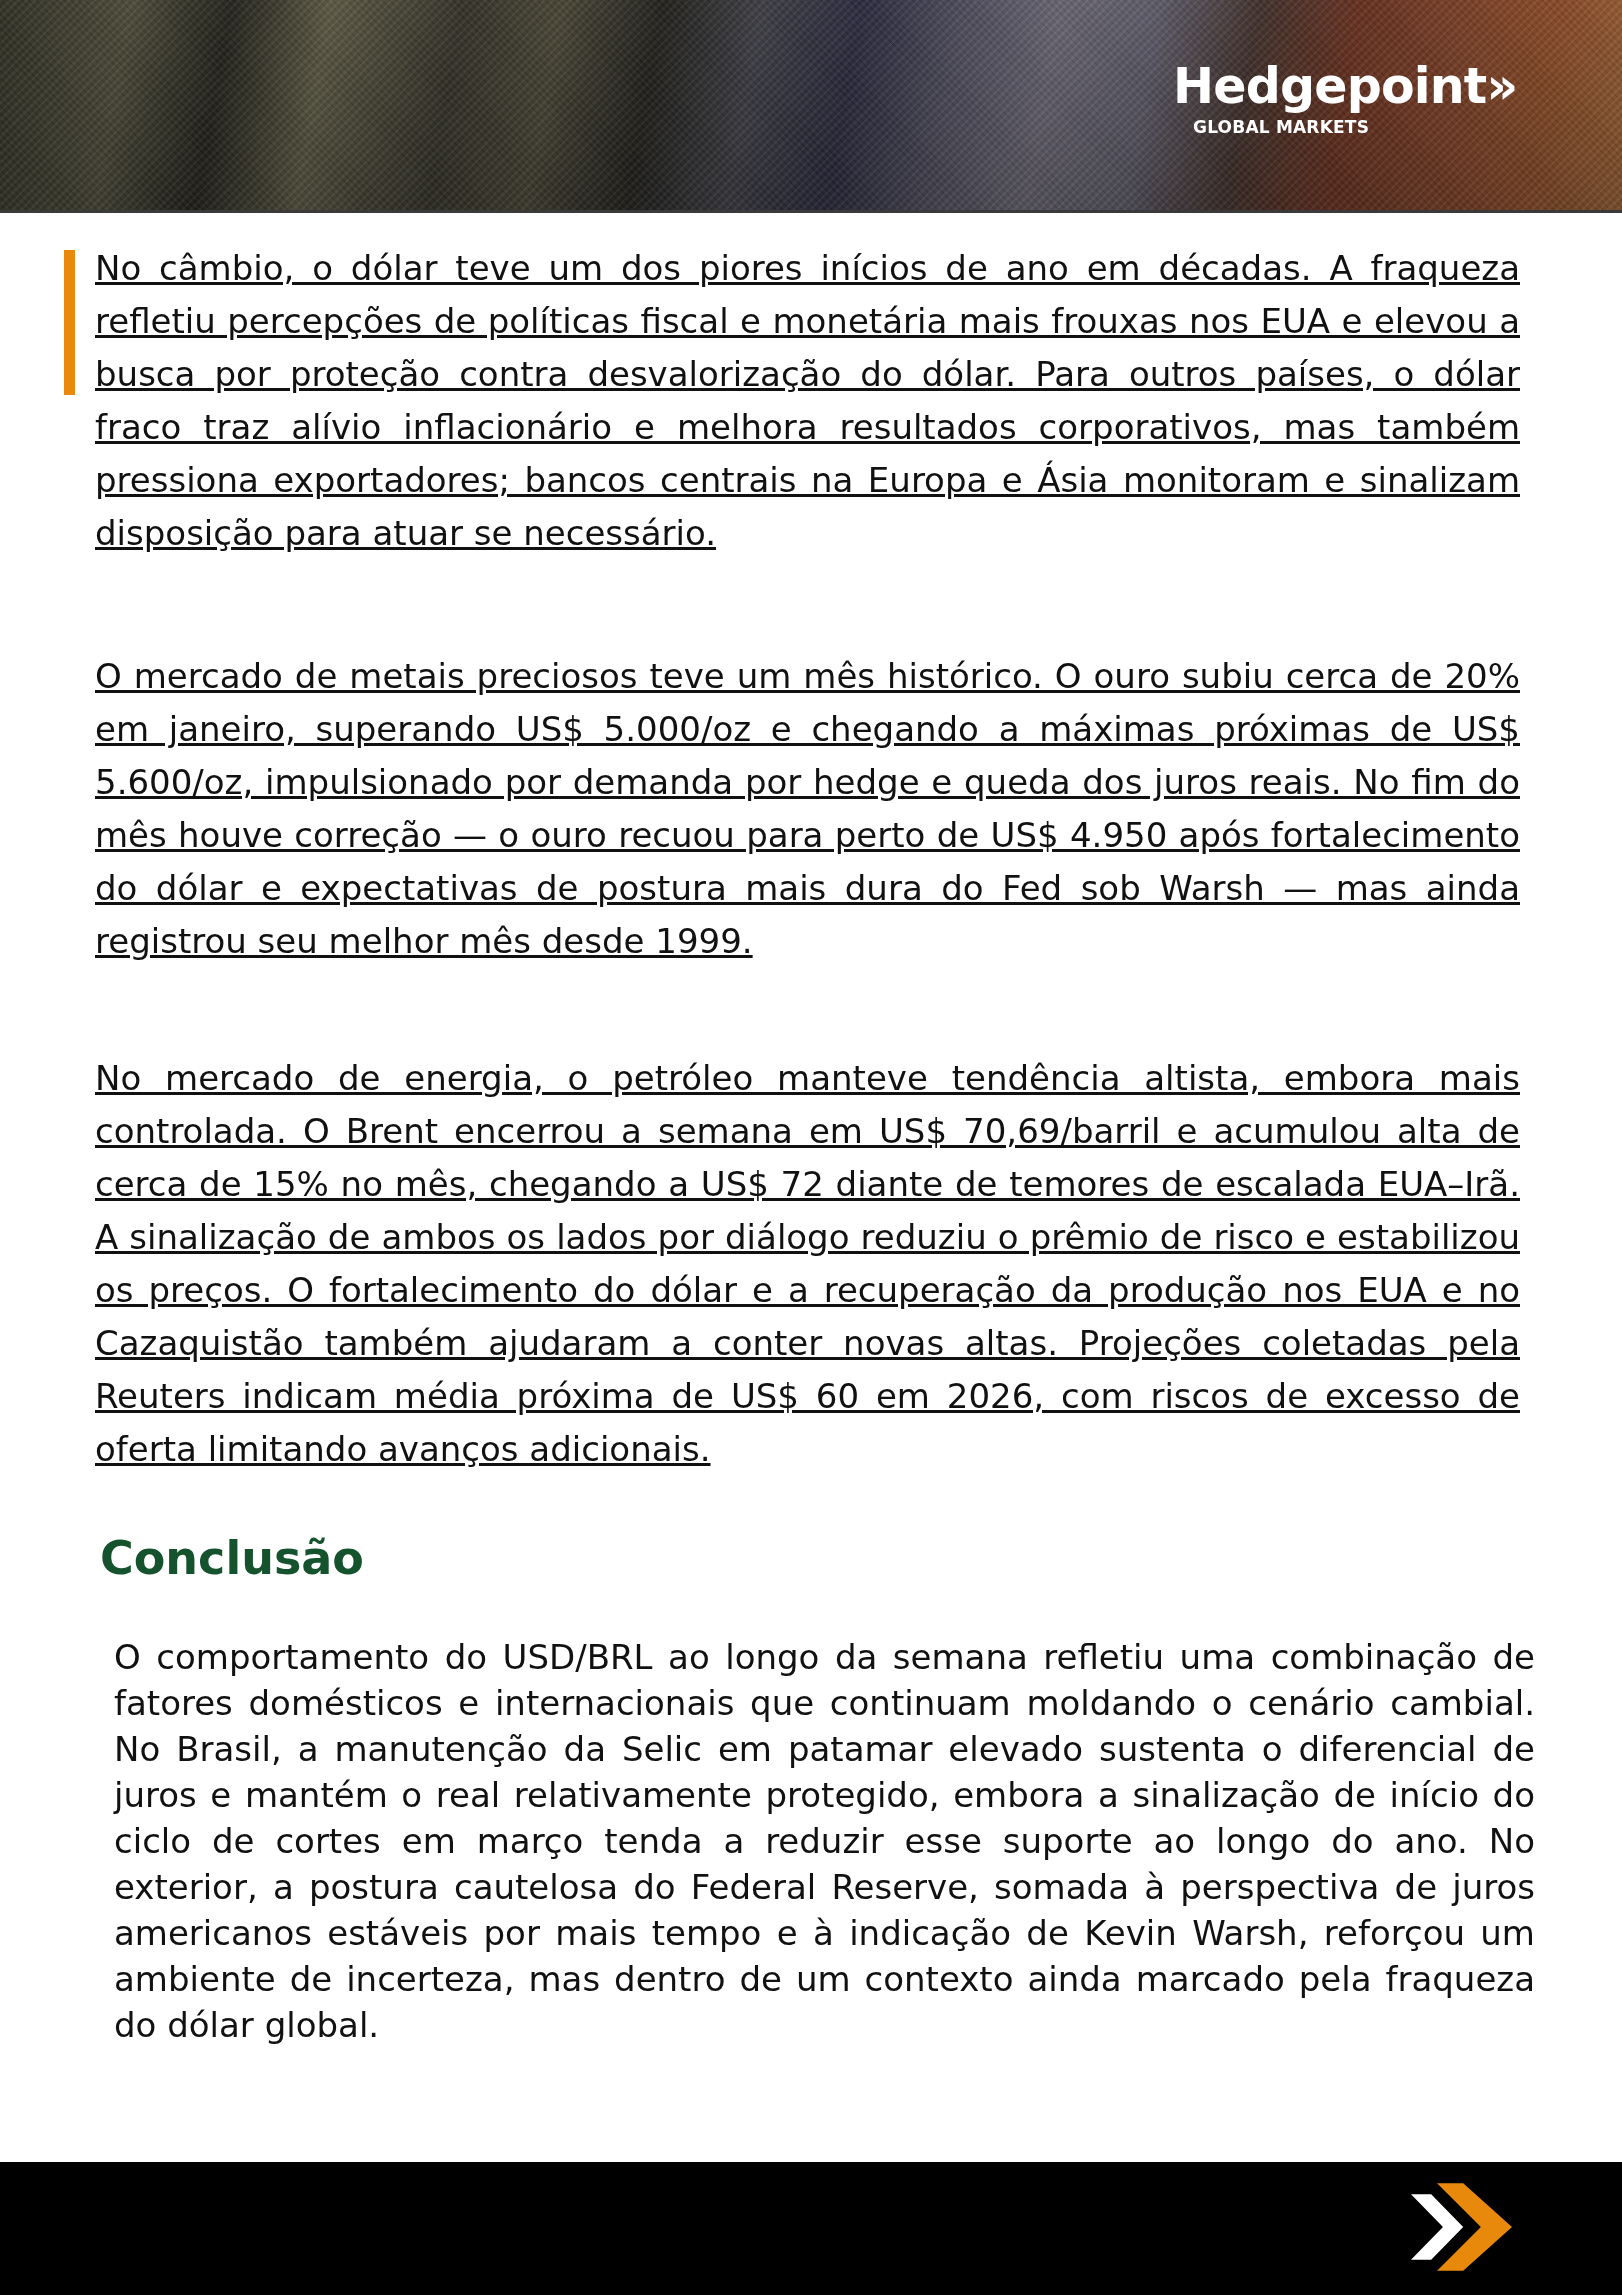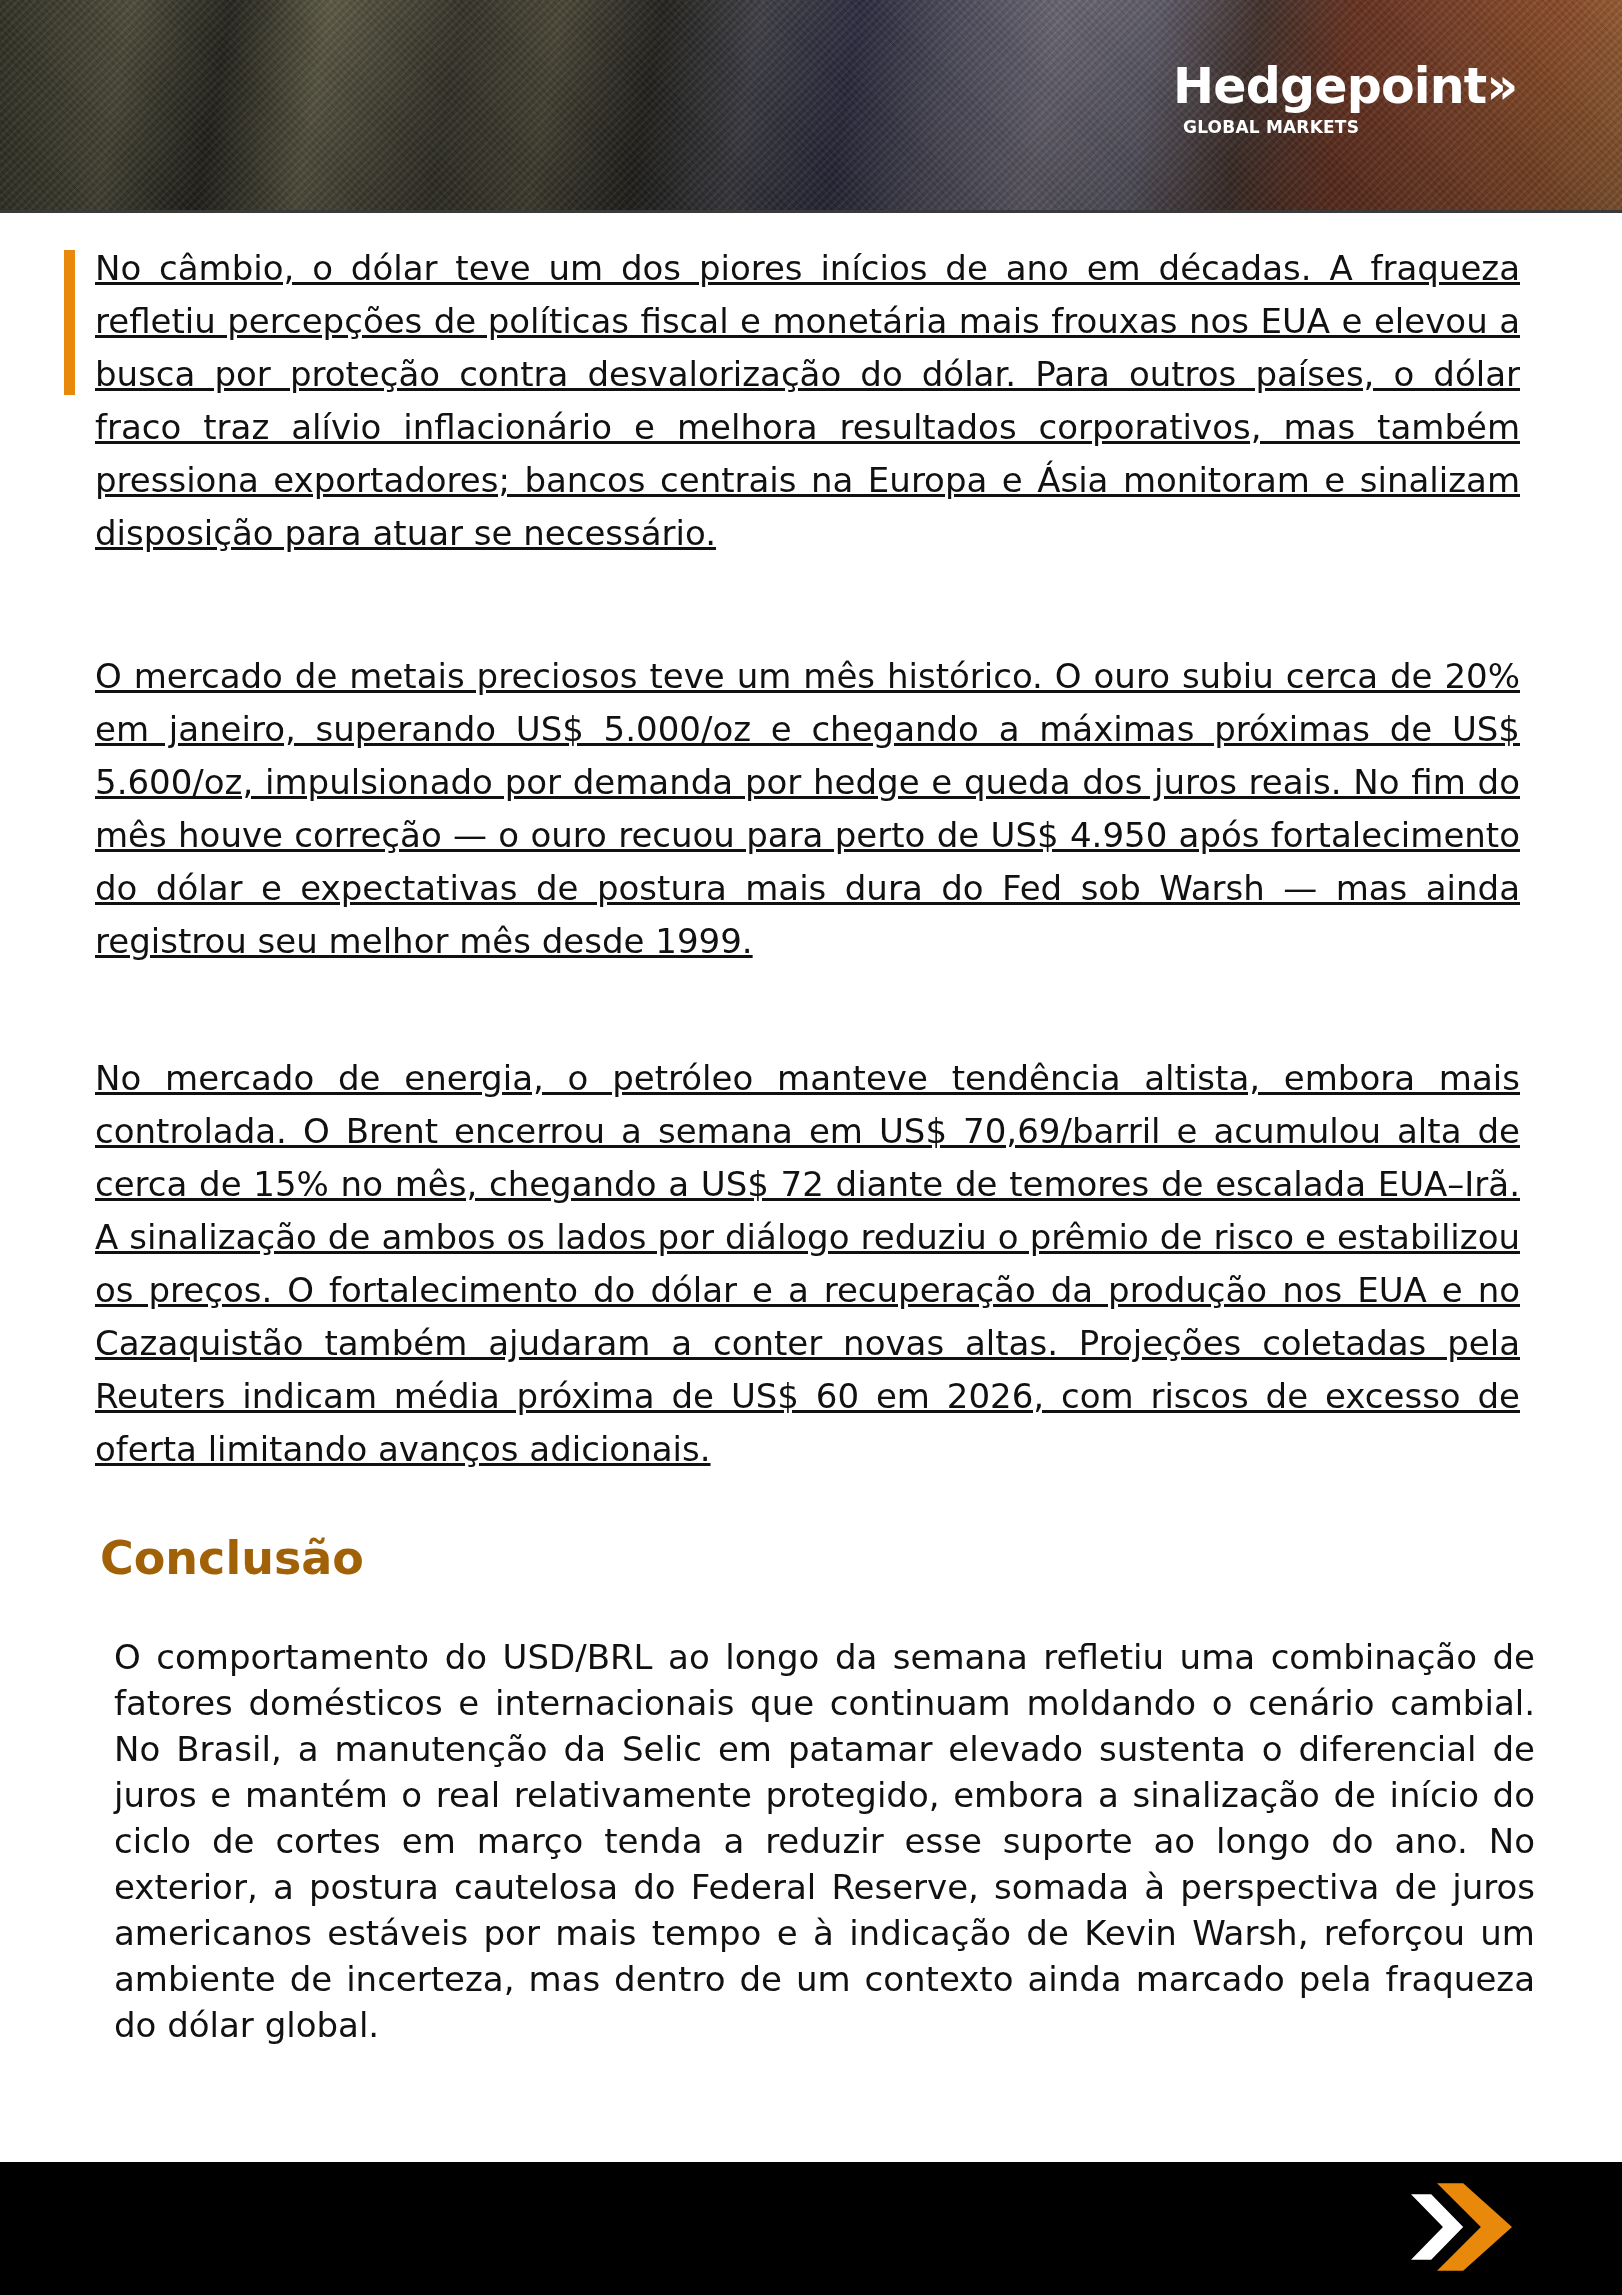--- a/index.html
+++ b/index.html
@@ -47,21 +47,21 @@
     letter-spacing: -0.8px;
     line-height: 56px;
     white-space: nowrap;
   }
   .logo-tag {
     font-family: "DejaVu Sans", sans-serif;
     font-weight: bold;
     font-size: 17px;
     line-height: 20px;
     margin-top: 1.7px;
-    margin-left: 10px;
+    margin-left: 20px;
     letter-spacing: 0.2px;
   }
   .accent-bar {
     position: absolute;
     left: 64px; top: 250px;
     width: 11px; height: 145px;
     background: #E8890C;
   }
   .para {
     position: absolute;
@@ -77,21 +77,21 @@
   #p1 { top: 242px; }
   #p2 { top: 650px; }
   #p3 { top: 1052px; }
   .section-title {
     position: absolute;
     left: 100px; top: 1529px;
     font-size: 46px;
     font-weight: bold;
     line-height: 59px;
     margin: 0;
-    color: #a16207;
+    color: #14532d;
     text-align: right;
   }
   .conclusion {
     position: absolute;
     left: 100px; top: 1620px;
     width: 1421px;
     font-size: 34px;
     line-height: 46px;
     text-align: justify;
     margin: 14px;

